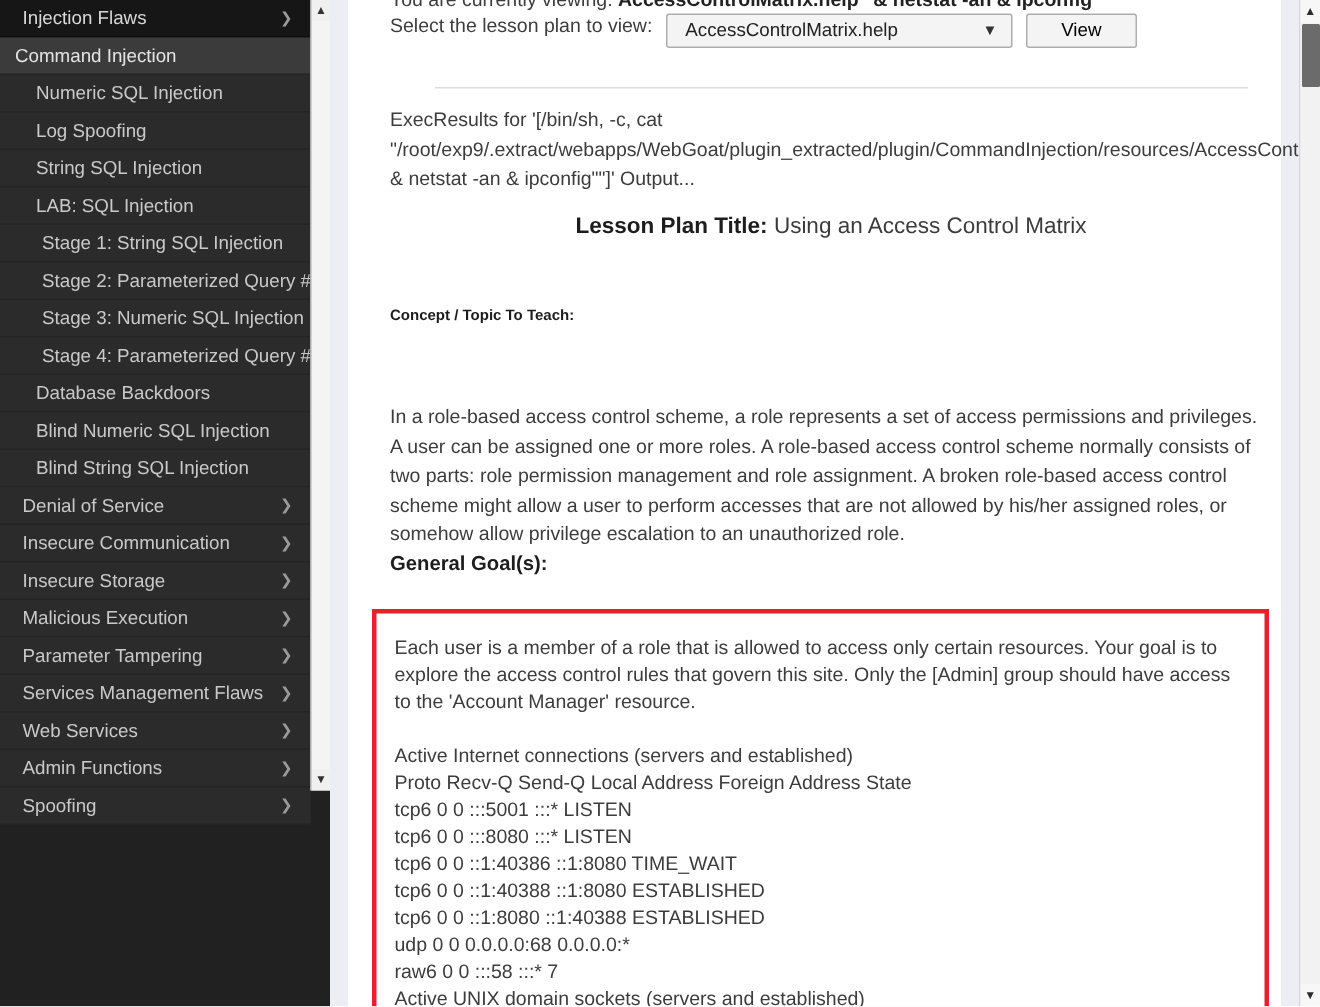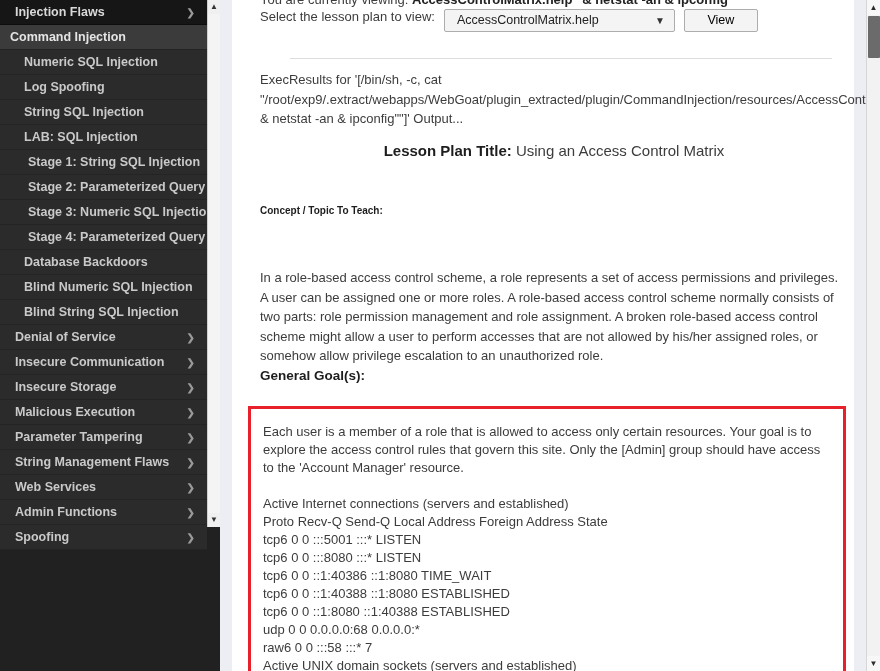--- a/index.html
+++ b/index.html
@@ -27,21 +27,20 @@
     width: 220px;
     height: 671px;
     background: #212121;
     overflow: hidden;
   }
   #sidebar-list {
     position: absolute;
     left: 0; top: 0;
     width: 207px;
     background: #2b2b2b;
-    font-weight: bold;
   }
   .nav-header {
     height: 25px;
     line-height: 25px;
     background: #161616;
     color: #d8d8d8;
     font-size: 12.5px;
     padding: 0 10px 0 15px;
     position: relative;
     border-bottom: 1px solid #0d0d0d;
@@ -328,21 +327,21 @@
           <div class="nav-item"><span>Database Backdoors</span></div>
           <div class="nav-item"><span>Blind Numeric SQL Injection</span></div>
           <div class="nav-item"><span>Blind String SQL Injection</span></div>
         </div>
       <div id="nav-groups">
           <div class="nav-group"><span>Denial of Service</span><span class="chev">❯</span></div>
           <div class="nav-group"><span>Insecure Communication</span><span class="chev">❯</span></div>
           <div class="nav-group"><span>Insecure Storage</span><span class="chev">❯</span></div>
           <div class="nav-group"><span>Malicious Execution</span><span class="chev">❯</span></div>
           <div class="nav-group"><span>Parameter Tampering</span><span class="chev">❯</span></div>
-          <div class="nav-group"><span>String Management Flaws</span><span class="chev">❯</span></div>
+          <div class="nav-group"><span>Services Management Flaws</span><span class="chev">❯</span></div>
           <div class="nav-group"><span>Web Services</span><span class="chev">❯</span></div>
           <div class="nav-group"><span>Admin Functions</span><span class="chev">❯</span></div>
           <div class="nav-group"><span>Spoofing</span><span class="chev">❯</span></div>
         </div>
     </div>
 
     <div id="sidebar-scrollbar">
       <div id="sidebar-scroll-up">▲</div>
       <div id="sidebar-scroll-track"></div>
       <div id="sidebar-scroll-down">▼</div>

